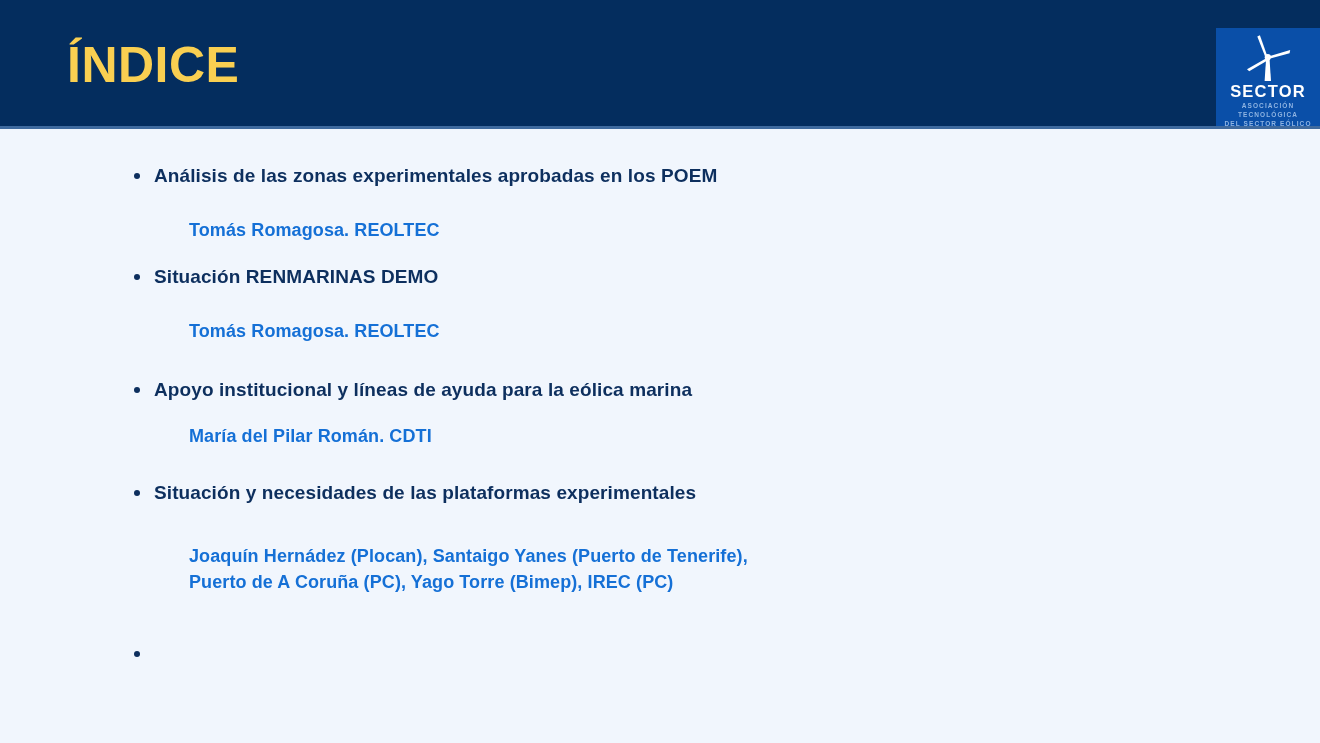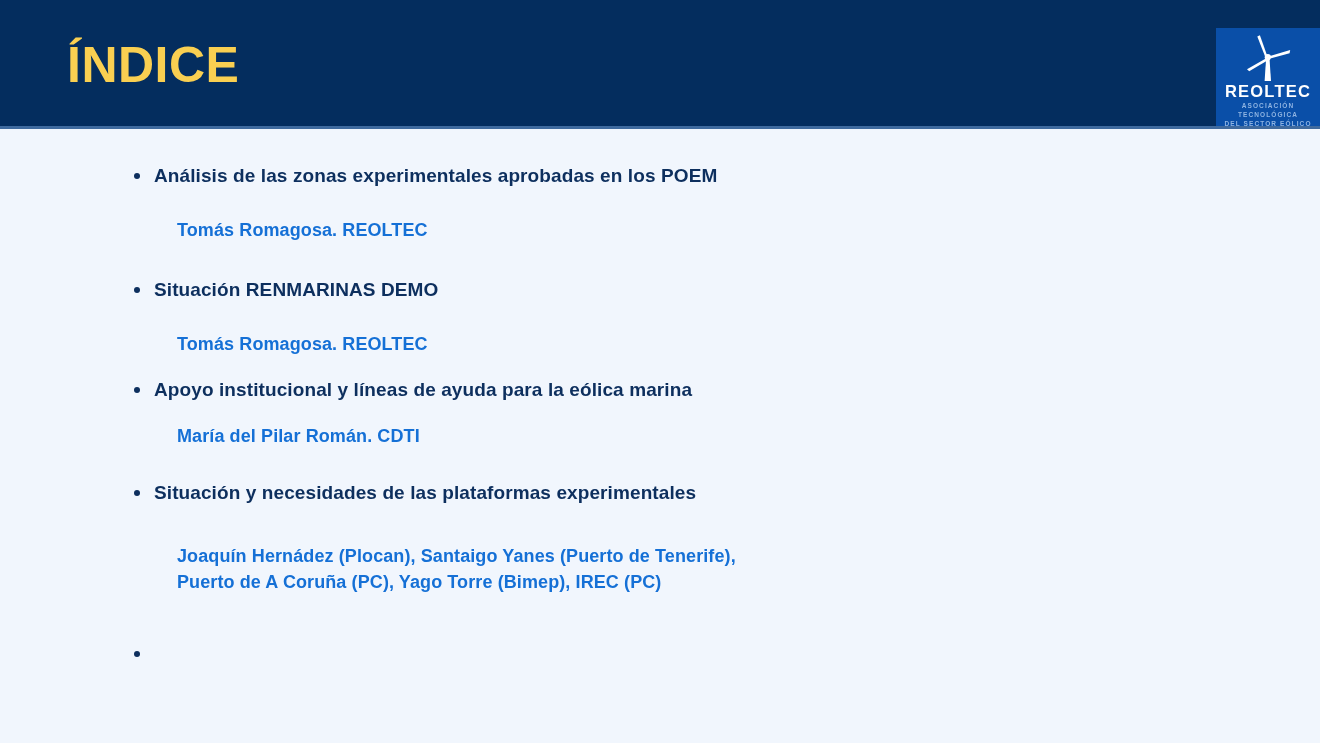--- a/index.html
+++ b/index.html
@@ -127,34 +127,34 @@
     position: absolute;
     left: 2px;
     top: 9px;
     width: 6px;
     height: 6px;
     border-radius: 50%;
     background: #0d2f5e;
   }
 
   .speaker {
-    margin-left: 45px;
+    margin-left: 57px;
     font-size: 18px;
     line-height: 26px;
     font-weight: bold;
     color: #1570d6;
     letter-spacing: 0.1px;
     white-space: nowrap;
   }
 
   
   #entry-0 { top: 38px; }
   #entry-0 .speaker { margin-top: 29px; }
 
-  #entry-1 { top: 152px; }
+  #entry-1 { top: 139px; }
   #entry-1 .speaker { margin-top: 29px; }
 
   #entry-2 { top: 252px; }
   #entry-2 .speaker { margin-top: 21px; }
 
   #entry-3 { top: 355px; }
   #entry-3 .speaker { margin-top: 38px; }
 
   #entry-4 { top: 516px; }
 </style>
@@ -178,21 +178,21 @@
           <circle cx="22.8" cy="23.2" r="3.1"></circle>
 
           <path d="M22.0 21.2 L14.9 1.2 L12.3 2.6 L19.9 22.1 Z"></path>
 
           <path d="M24.6 22.0 L45.2 16.0 L44.6 19.3 L25.3 24.5 Z"></path>
 
           <path d="M20.8 24.4 L2.0 35.2 L4.2 37.3 L22.4 26.6 Z"></path>
         </g>
       </svg>
     </div>
-    <div class="logo-name">REOLTEC</div>
+    <div class="logo-name">SECTOR</div>
     <div class="logo-sub">
       <div>ASOCIACIÓN</div>
       <div>TECNOLÓGICA</div>
       <div>DEL SECTOR EÓLICO</div>
     </div>
   </div>
 
   <div class="agenda">
 
     <div class="entry" id="entry-0">

